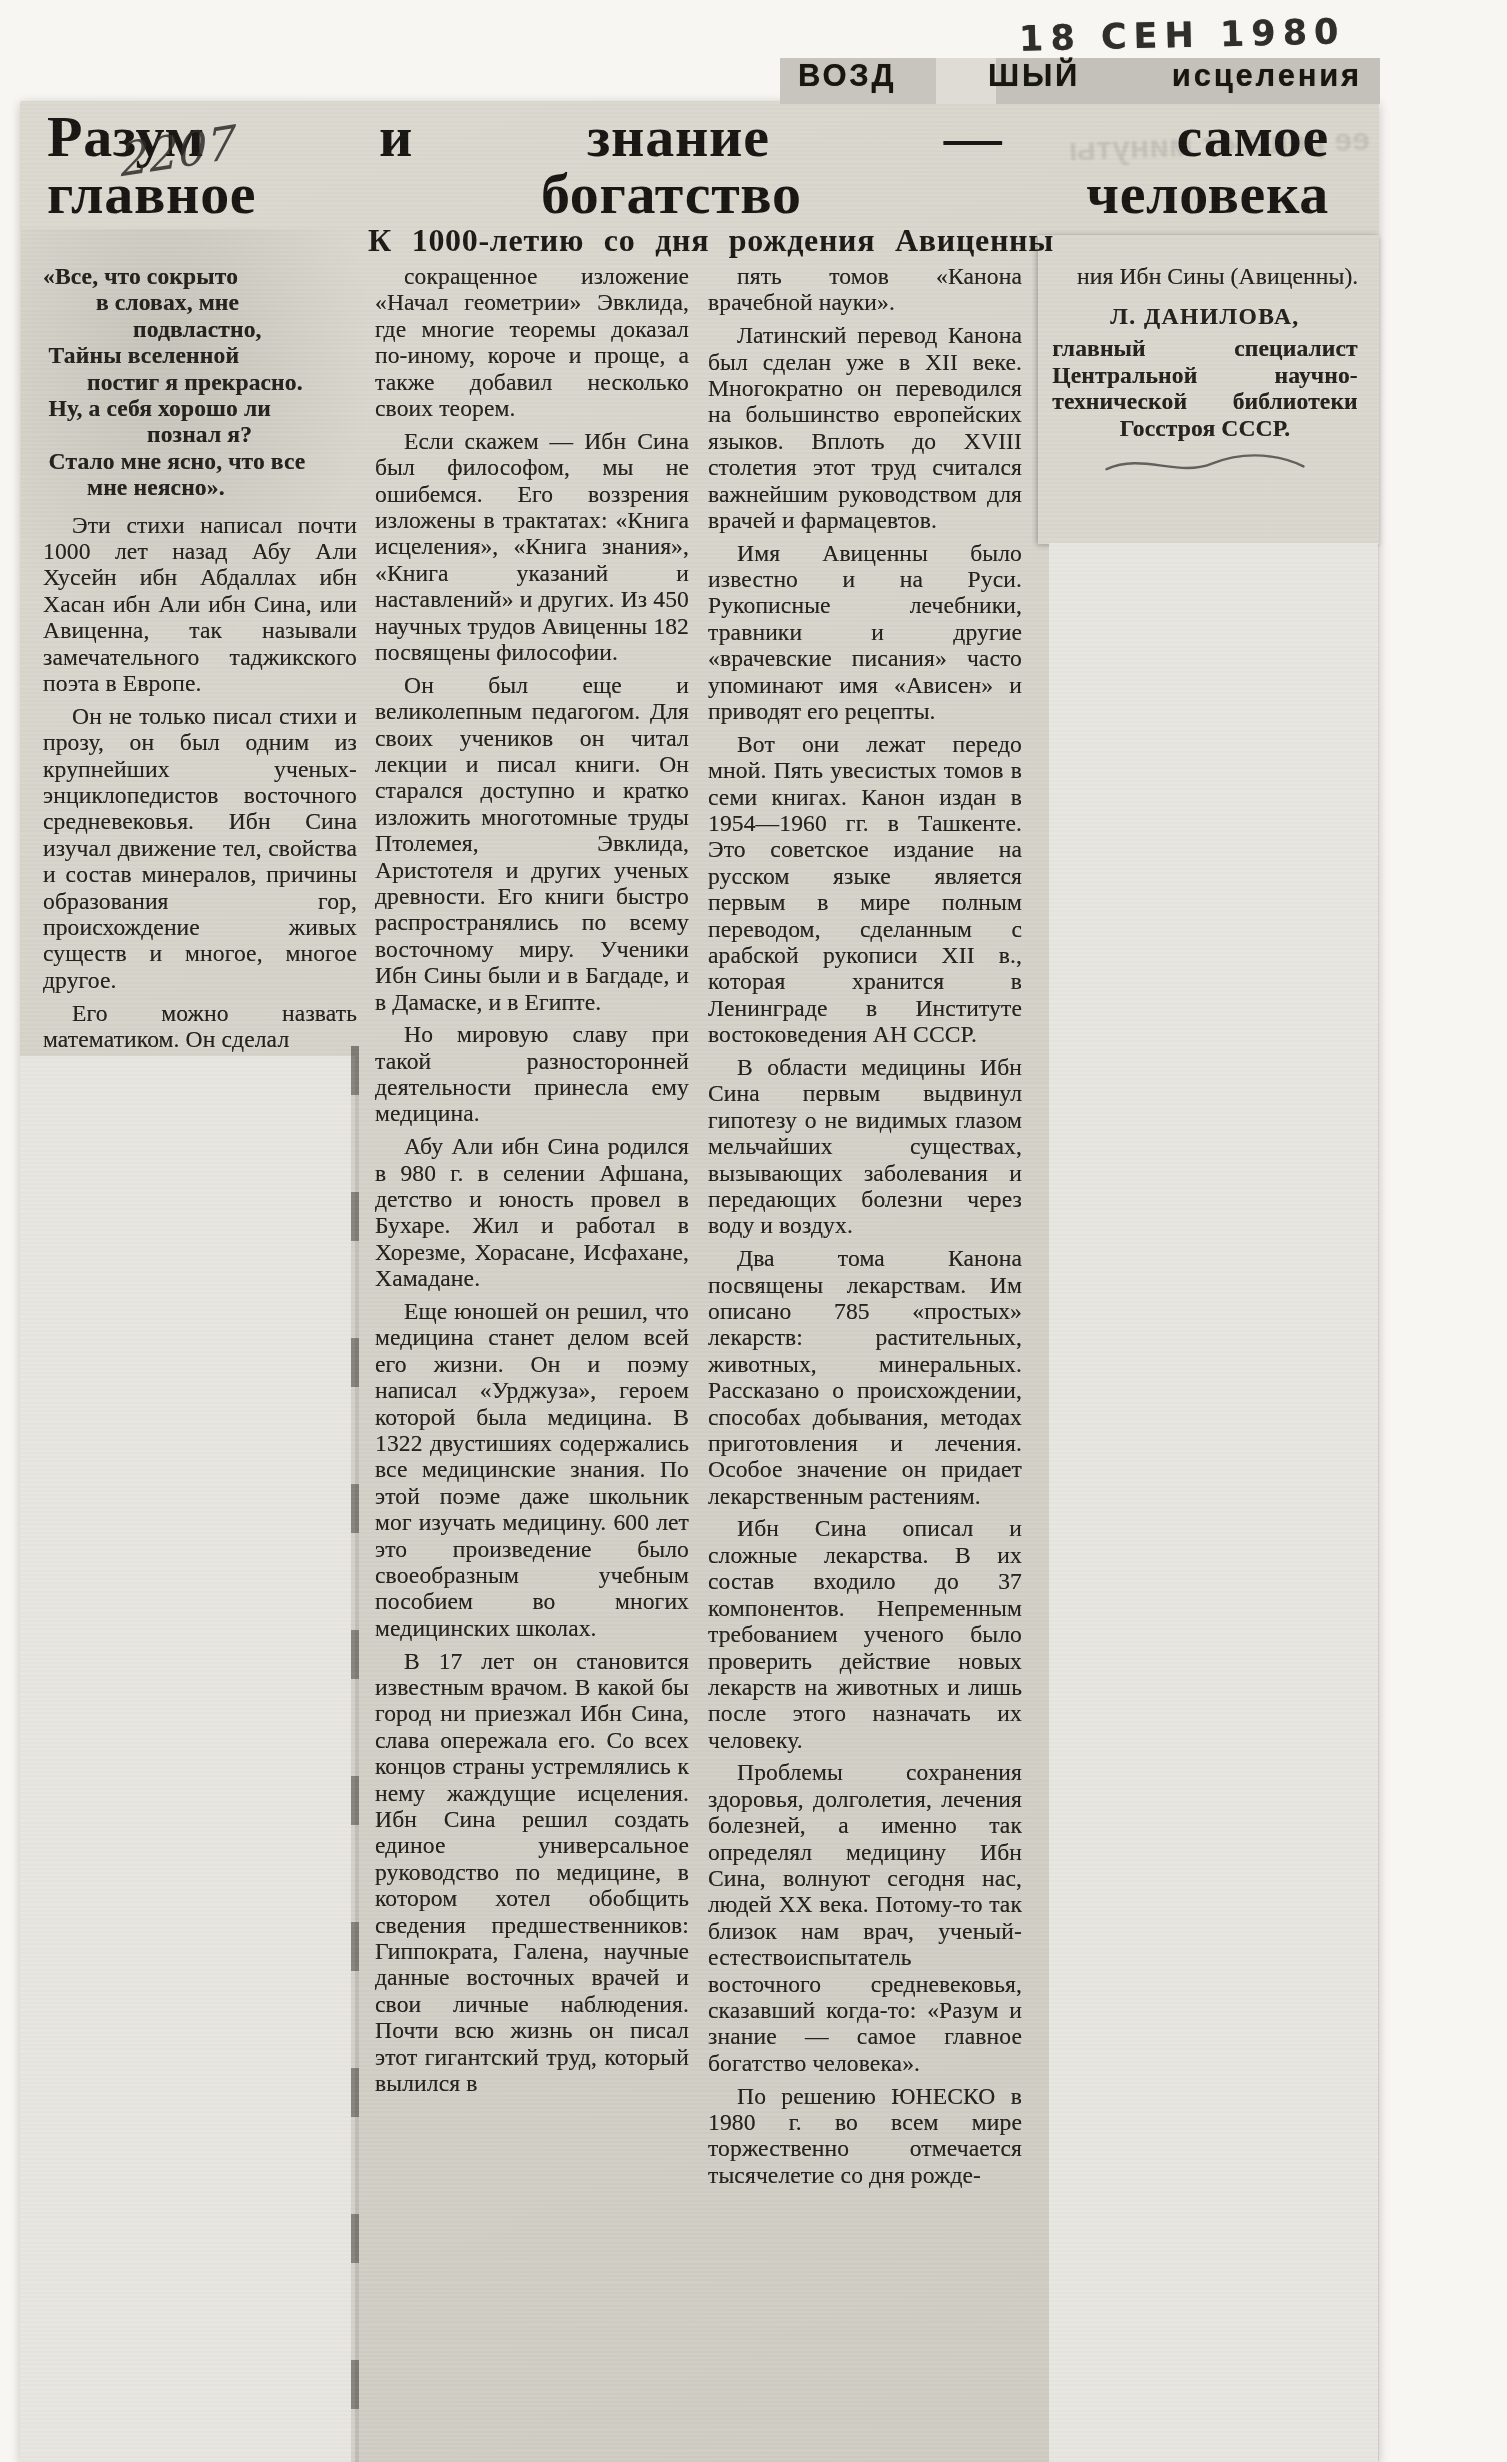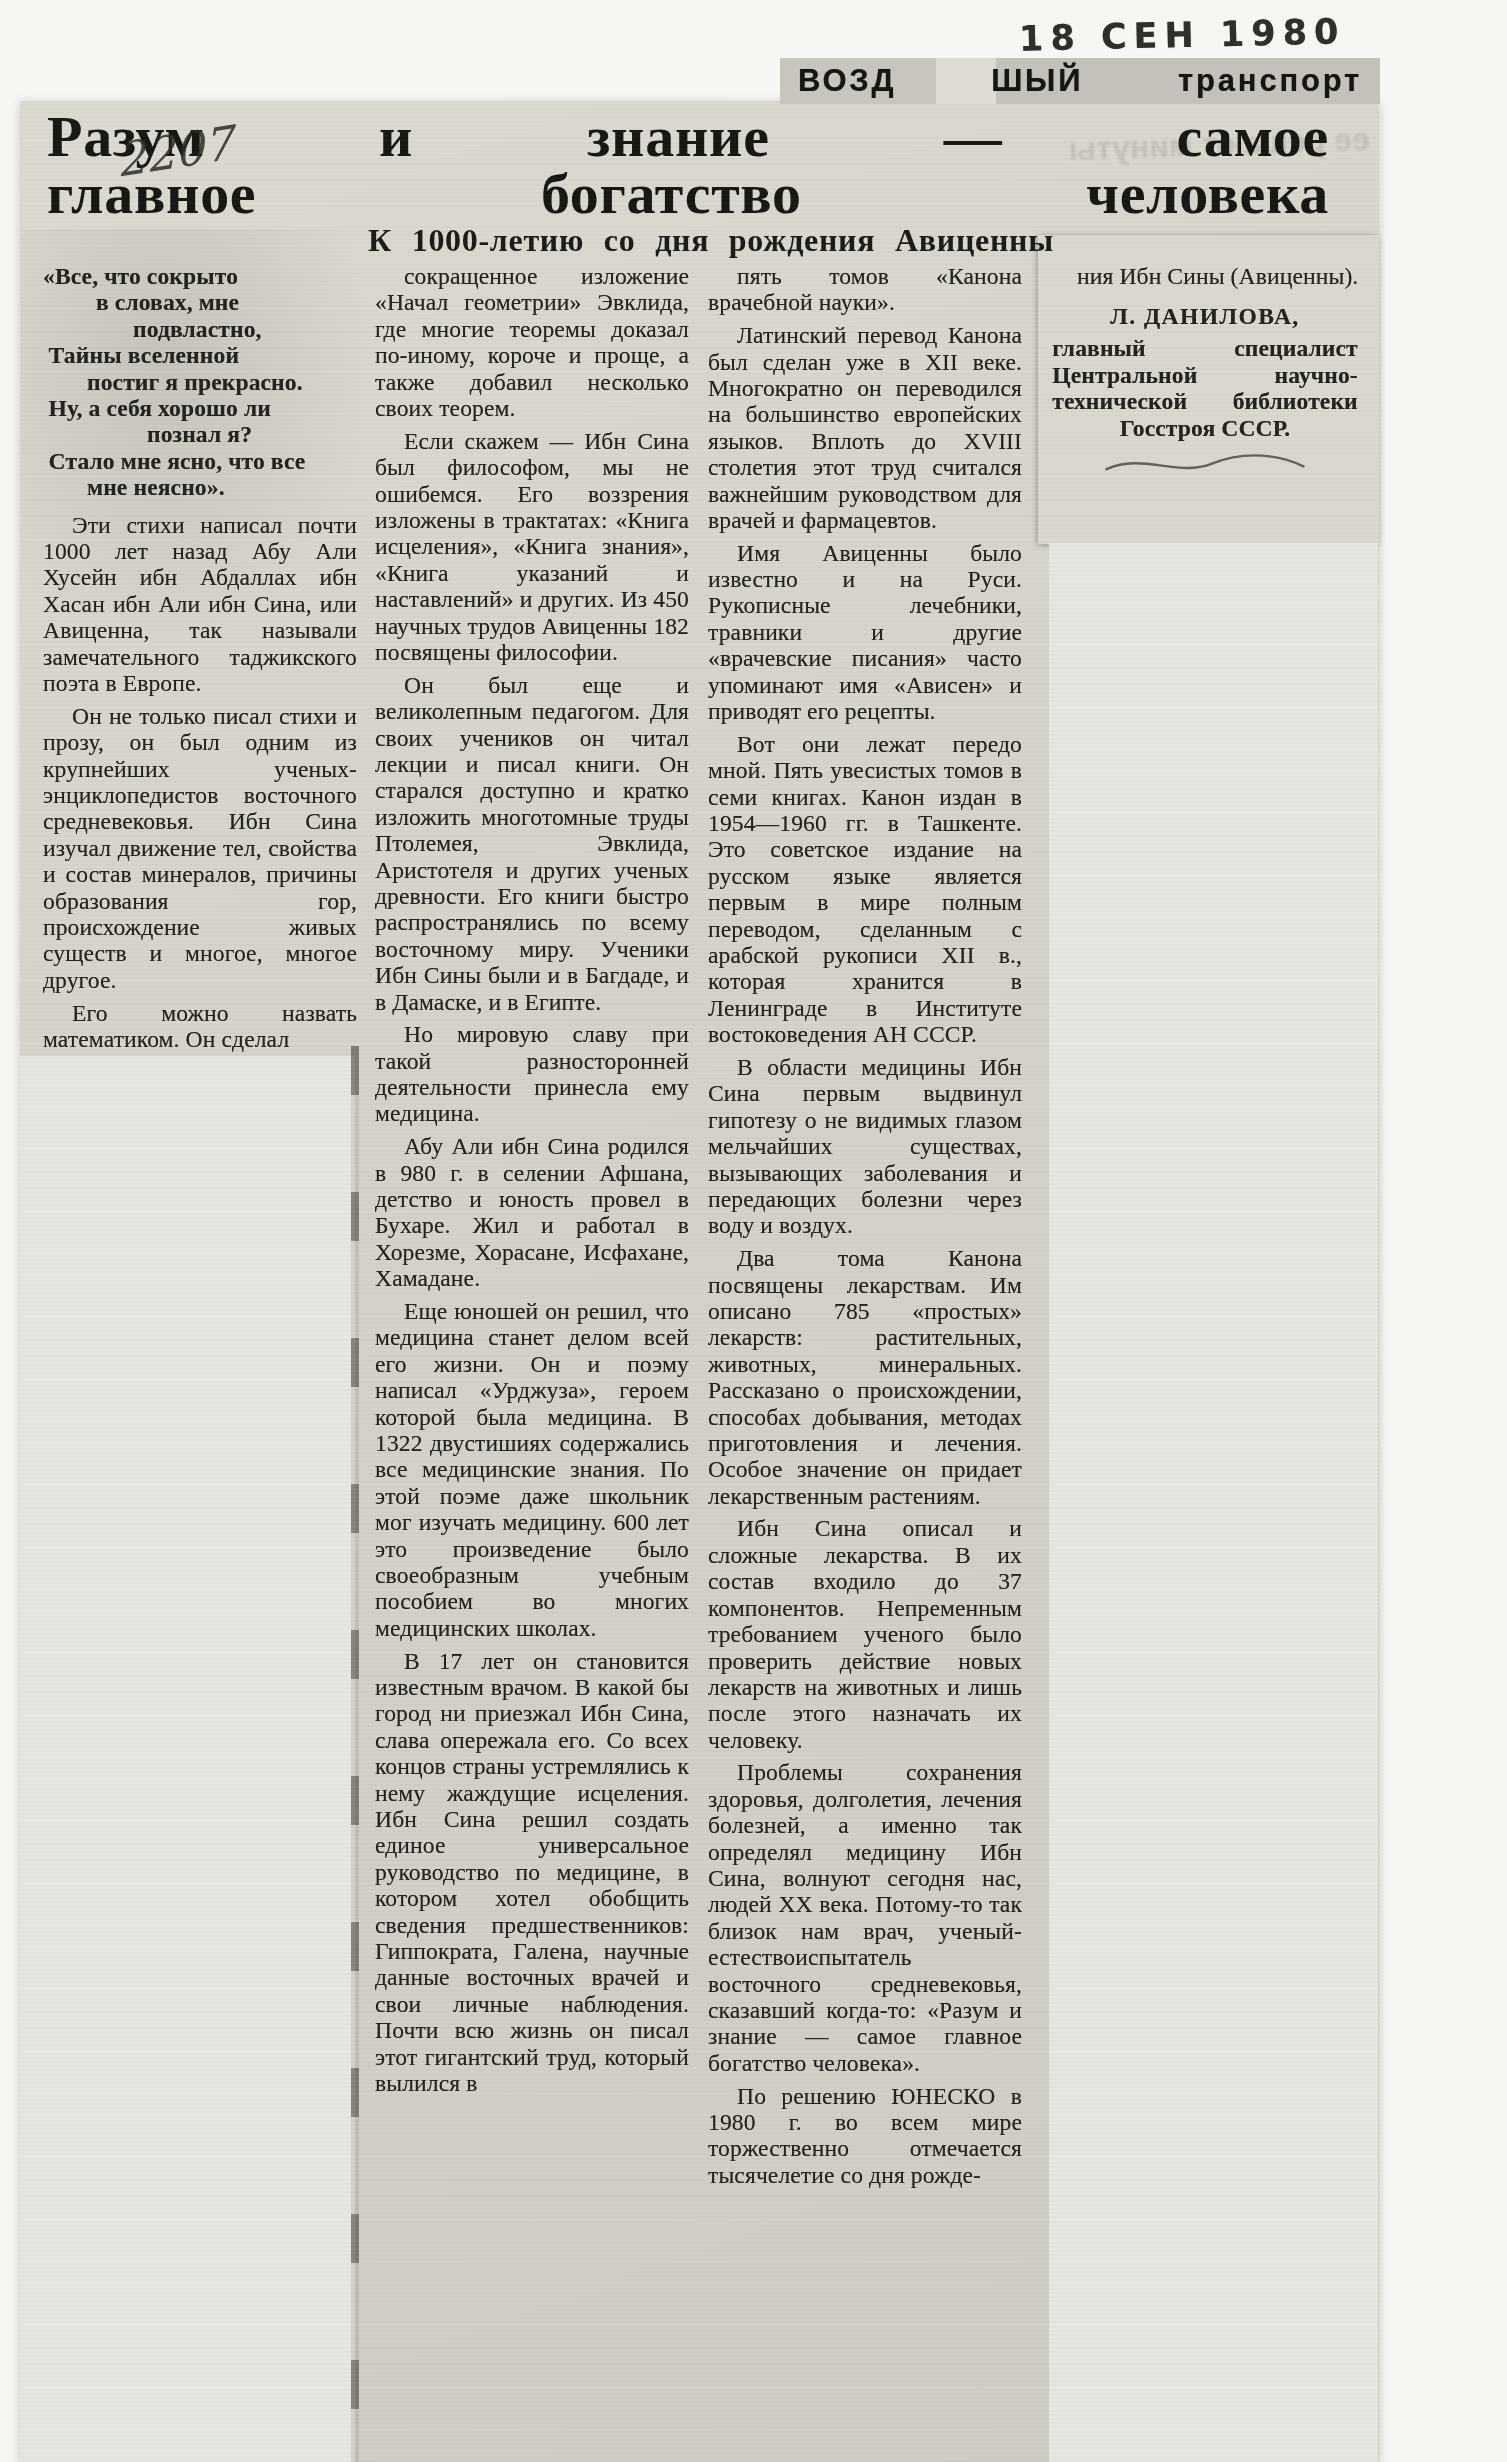--- a/index.html
+++ b/index.html
@@ -48,21 +48,21 @@
   
   .stamp{
     position:absolute;left:1019px;top:15.3px;z-index:7;
     font-family:"DejaVu Sans", sans-serif;font-weight:700;font-size:35px;
     letter-spacing:7px;color:#201f1b;transform:rotate(-1.3deg);opacity:.92;
     text-shadow:0 0 0.7px rgba(30,30,28,.7);
   }
   .masthead-strip{
     position:absolute;left:780px;top:58px;width:600px;height:46px;z-index:7;
     background:linear-gradient(90deg,#c7c5be 0 26%,#dedcd5 26% 36%,#c3c1ba 36% 100%);
-    display:flex;align-items:center;justify-content:space-between;
+    display:flex;justify-content:space-between;
     padding:0 18px;box-sizing:border-box;
   }
   .masthead-strip span{
     font-family:"Liberation Sans", sans-serif;font-weight:700;font-size:31px;
     letter-spacing:2.8px;color:#17160f;text-shadow:0 0 0.7px rgba(20,20,16,.6);
   }
   .bleed{
     position:absolute;left:897px;top:129px;width:473px;z-index:4;
     font-family:"Liberation Sans", sans-serif;font-weight:700;font-size:32px;
     color:#55524a;opacity:.16;filter:blur(1.1px);
@@ -121,21 +121,21 @@
   <div class="shade-poem"></div>
   <div class="backing-left"></div>
   <div class="edge-strip"></div>
   <div class="col4-piece"></div>
   <div class="backing-right"></div>
 
   <div class="stamp">18 СЕН 1980</div>
   <div class="masthead-strip">
     <span>ВОЗД</span>
     <span>ШЫЙ</span>
-    <span>транспорт</span>
+    <span>исцеления</span>
   </div>
   <div class="bleed">ее решают минуты</div>
   <div class="handwritten">2207</div>
 
   <h1 class="headline">
     <span class="hl-line">Разум и знание — самое</span>
     <span class="hl-line">главное богатство человека</span>
   </h1>
   <h2 class="subhead">К 1000-летию со дня рождения Авиценны</h2>
 

